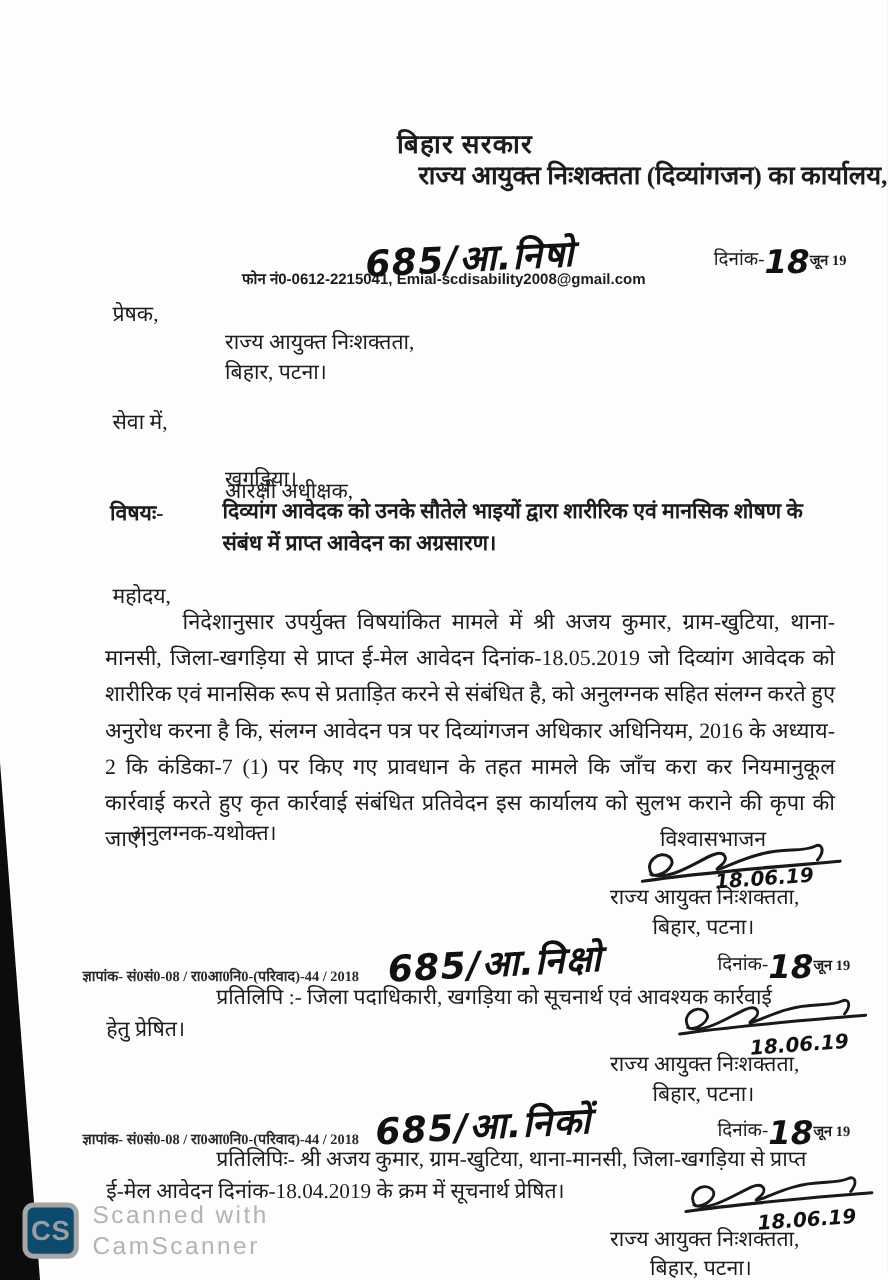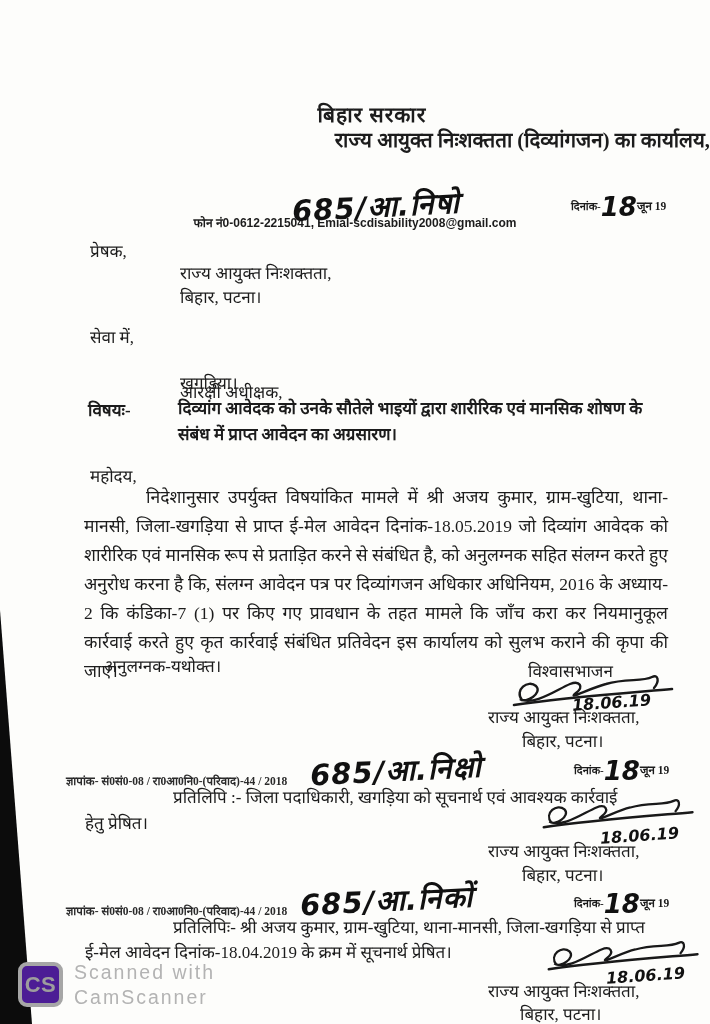--- a/index.html
+++ b/index.html
@@ -18,21 +18,21 @@
   .lh-addr   { left:0; top:150px; width:710px; font-size:20.5px; font-weight:bold; }
   .lh-contact{ left:0; top:177px; width:710px; font-size:12px; font-weight:bold; font-family:"Liberation Sans","DejaVu Sans",sans-serif;margin-top:37px; }
 
   
   .ref-label { font-size:11.5px; font-weight:bold; color:#2a2a2a; }
   .hand {
     font-family:"DejaVu Sans",sans-serif; font-style:italic; font-weight:bold;
     color:#111; white-space:nowrap;
   }
   .hand-no { font-size:29px; transform:rotate(-3deg); letter-spacing:1px; }
-  .date-label { font-size:11px; font-weight:bold;padding-left:16px; }
+  .date-label { font-size:15px; font-weight:normal;padding-left:16px; }
   .date-hand { font-size:26px; line-height:10px; vertical-align:-6px; }
   .date-rest { font-size:11.5px; font-weight:bold; }
 
   .txt  { font-size:17px; line-height:23px; }
   .txtb { font-size:17px; line-height:26px; font-weight:bold; }
 
   .para {
     left:84px; top:483px; width:584px;
     font-size:17.5px; line-height:29px; text-align:justify;
     text-indent:62px;
@@ -41,21 +41,21 @@
 
   
   #wedge {
     left:0; top:610px; width:32px; height:414px; background:#0c0c0c;
     clip-path:polygon(0 0, 100% 100%, 0 100%);
   }
 
   
   #cs-logo {
     left:18px; top:962px; width:45px; height:45px;
-    border:4px solid #a6a6a6; border-radius:9px; background:#4c1d95;
+    border:4px solid #a6a6a6; border-radius:9px; background:#0c4a6e;
     color:#9d9d9d; font-family:"Liberation Sans","DejaVu Sans",sans-serif;
     font-weight:bold; font-size:22px; line-height:38px; text-align:center;
     letter-spacing:0.5px;
   }
   .cs-text {
     font-family:"Liberation Sans","DejaVu Sans",sans-serif;
     color:#b3b3b3; font-size:19.5px; letter-spacing:2px; line-height:25px;
   }
 </style>
 </head>

